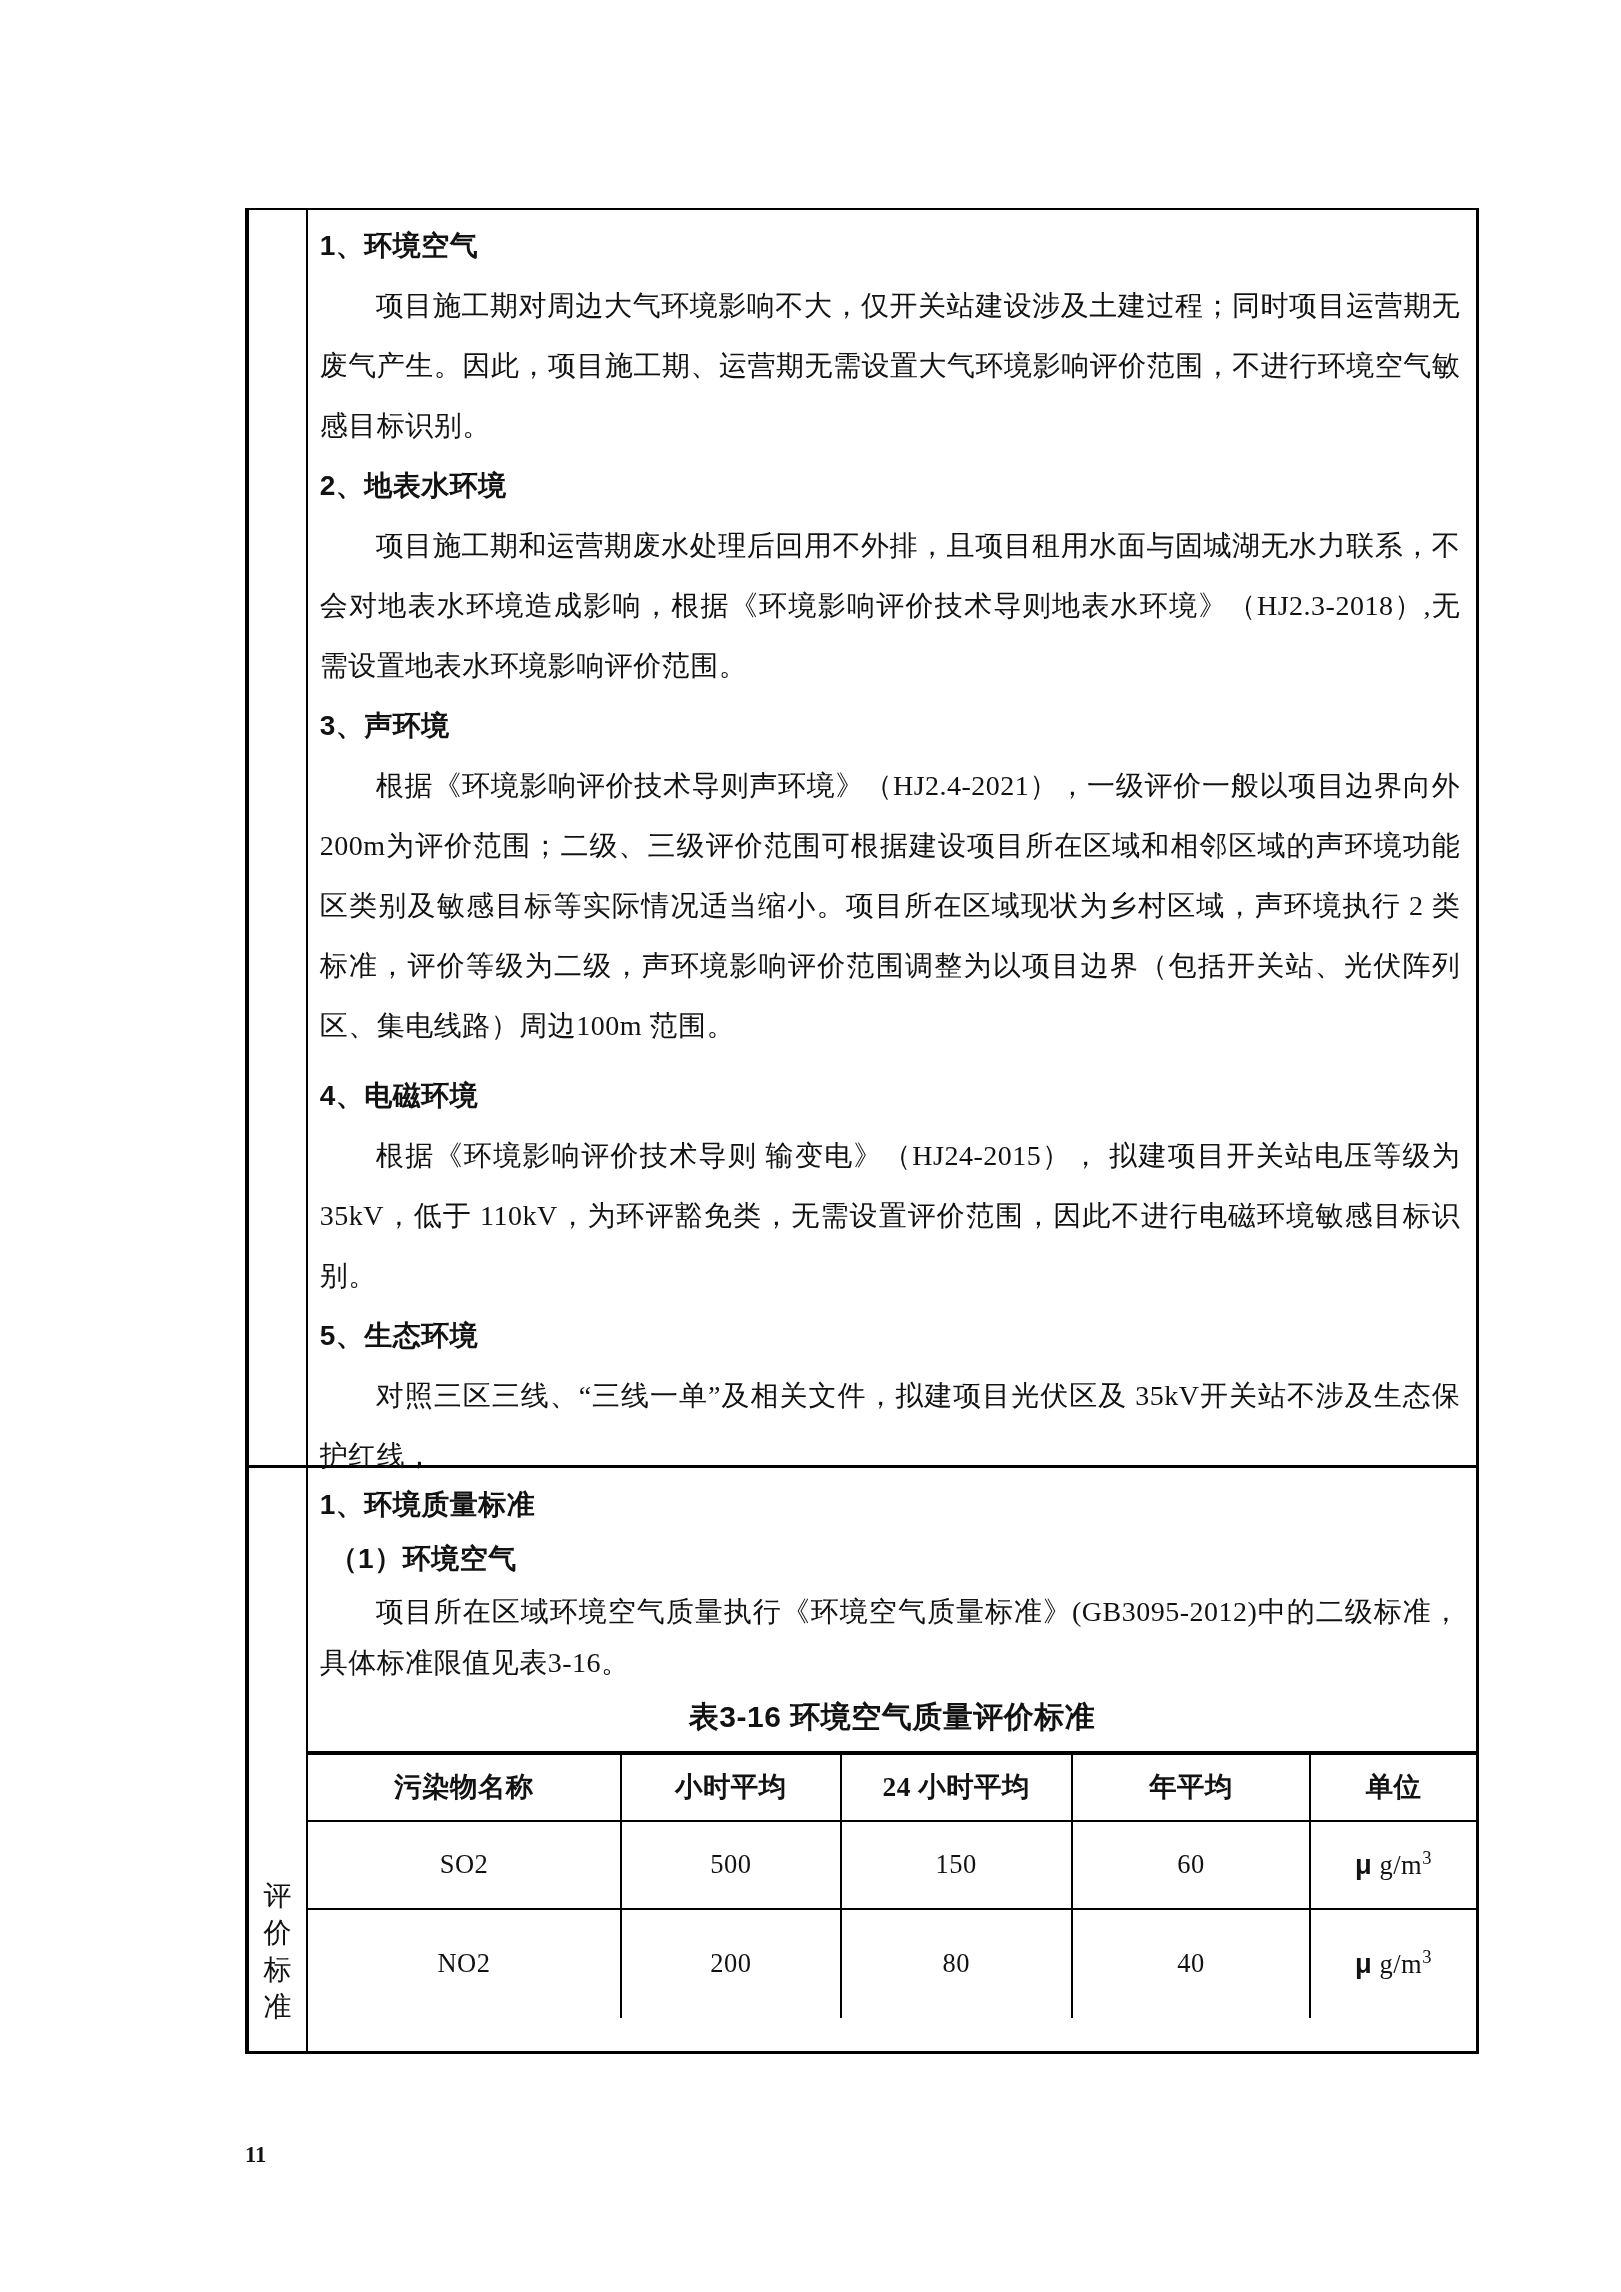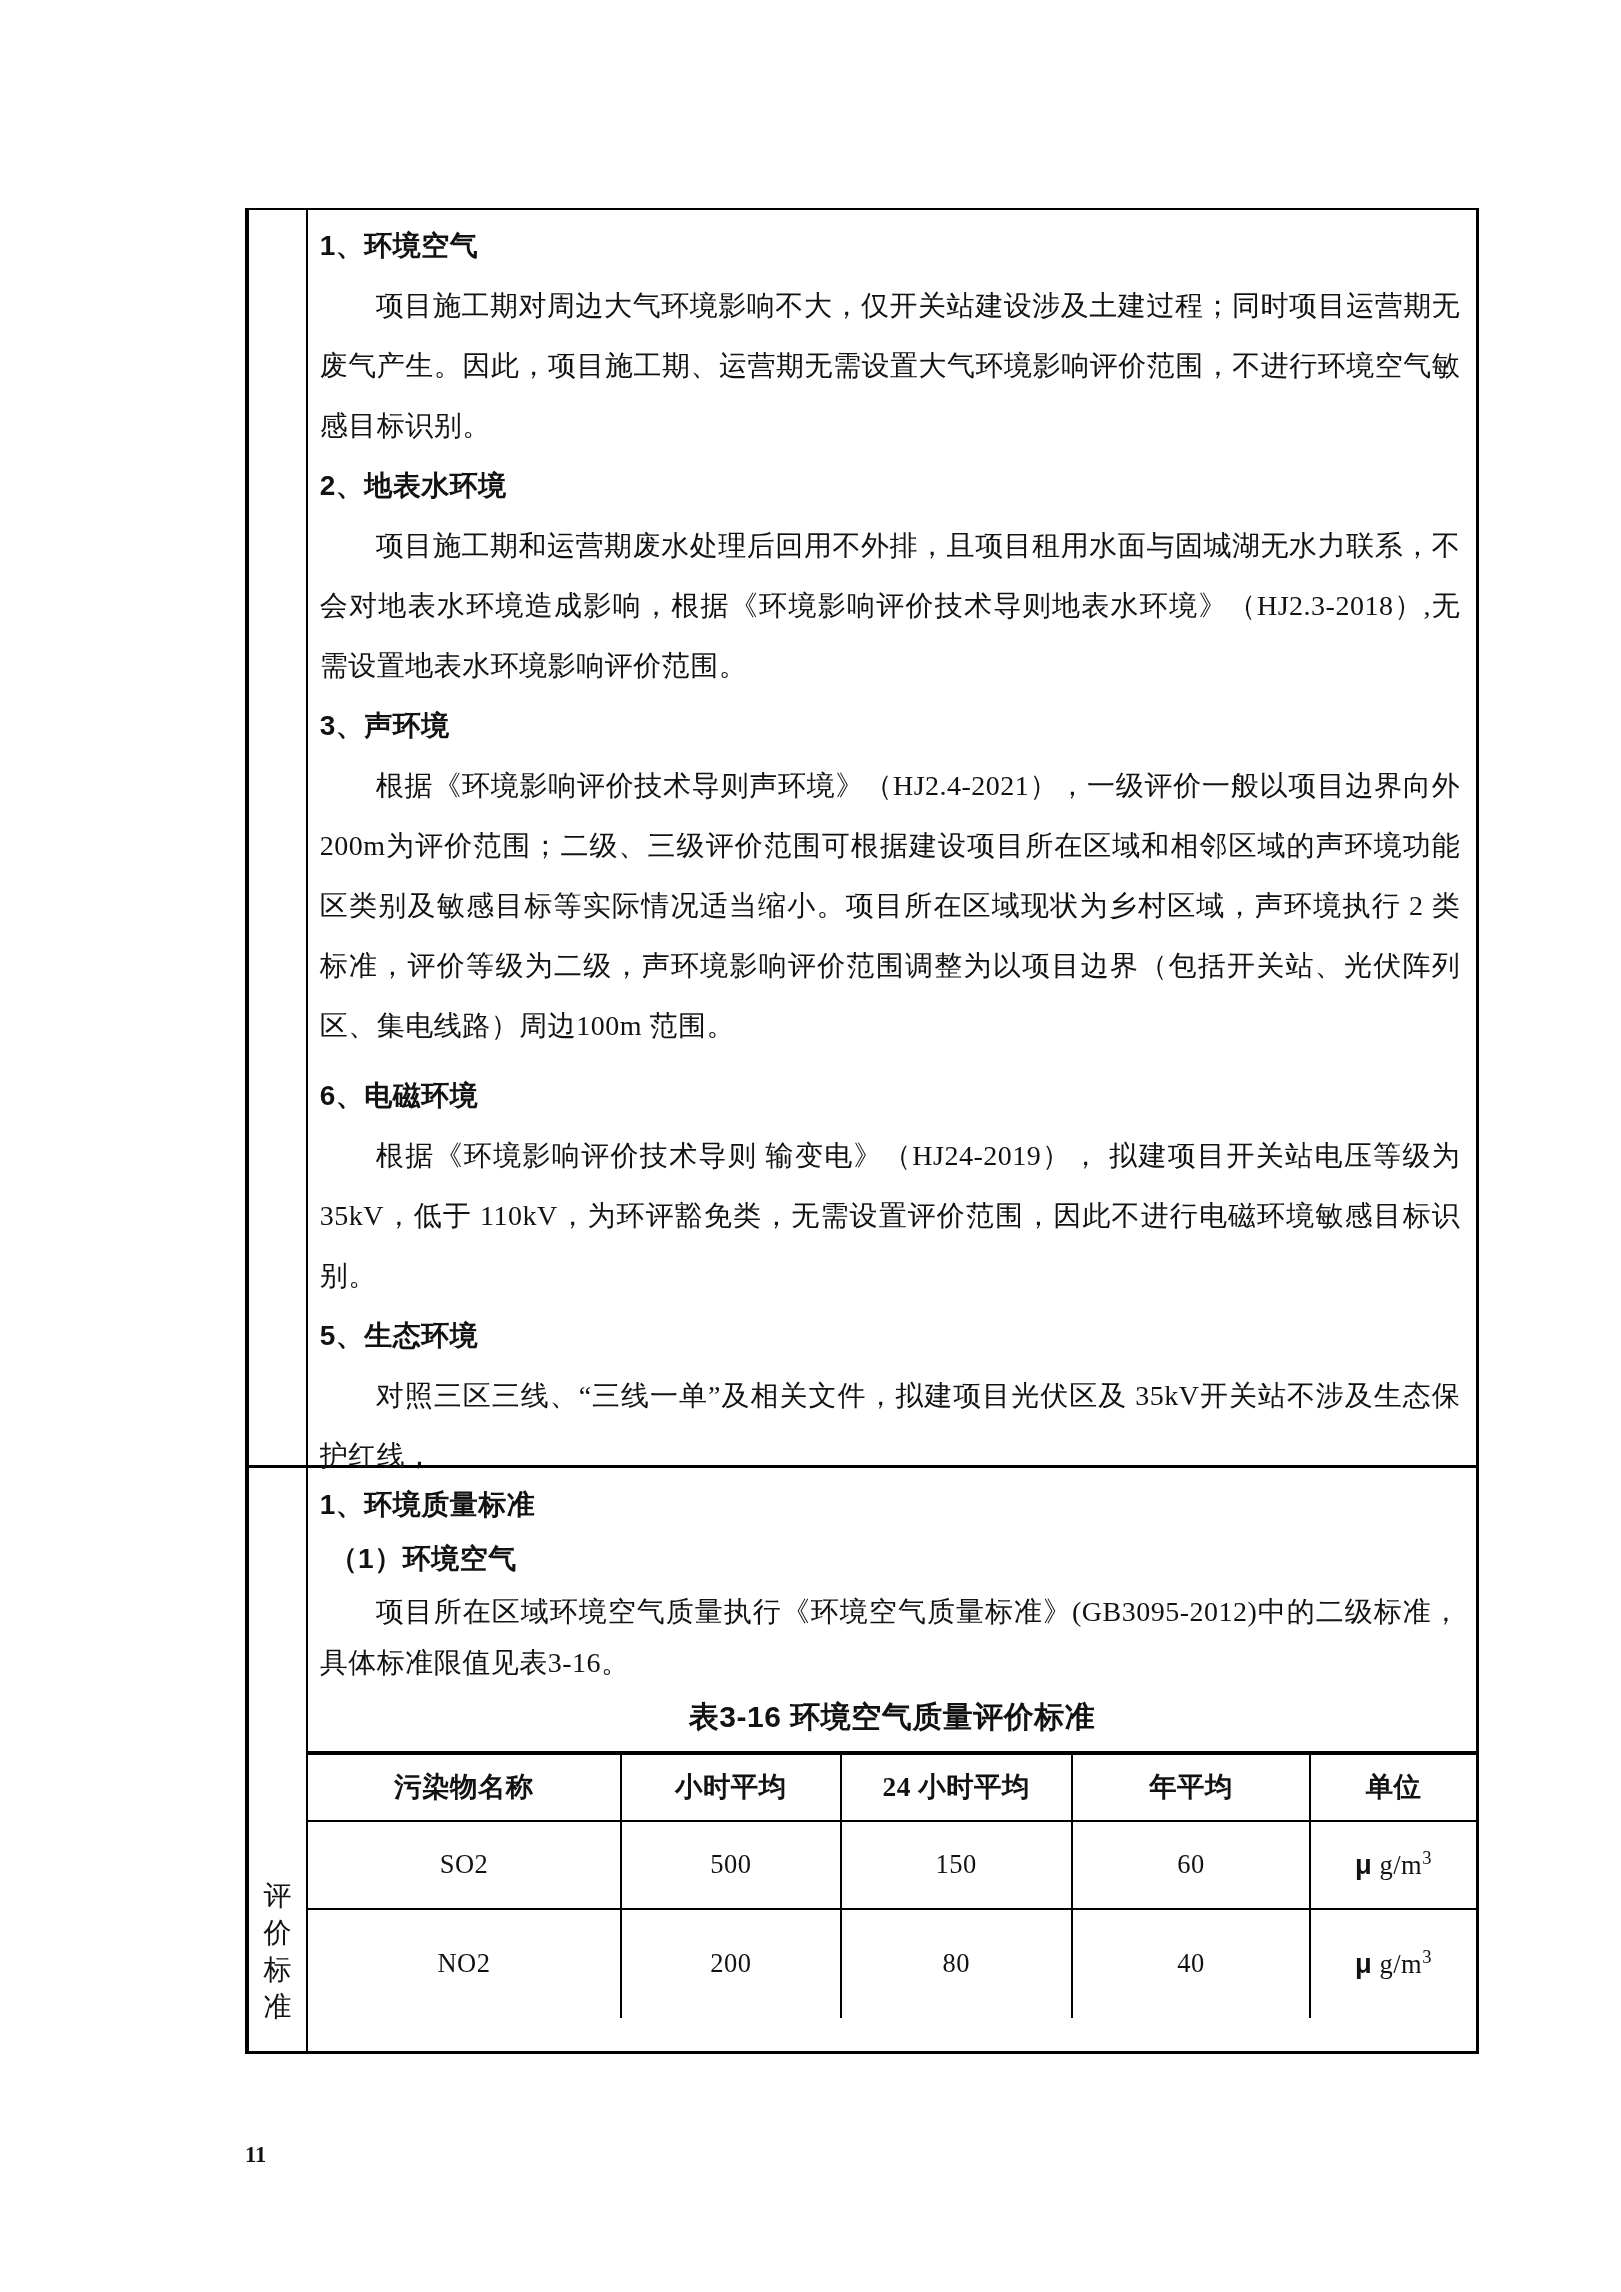--- a/index.html
+++ b/index.html
@@ -151,22 +151,22 @@
           <h3 class="sec-heading">2、地表水环境</h3>
           <p class="sec-text">项目施工期和运营期废水处理后回用不外排，且项目租用水面与固城湖无水力联系，不会对地表水环境造成影响，根据《环境影响评价技术导则地表水环境》（HJ2.3-2018）,无需设置地表水环境影响评价范围。</p>
         </div>
 
         <div>
           <h3 class="sec-heading">3、声环境</h3>
           <p class="sec-text">根据《环境影响评价技术导则声环境》（HJ2.4-2021），一级评价一般以项目边界向外 200m为评价范围；二级、三级评价范围可根据建设项目所在区域和相邻区域的声环境功能区类别及敏感目标等实际情况适当缩小。项目所在区域现状为乡村区域，声环境执行 2 类标准，评价等级为二级，声环境影响评价范围调整为以项目边界（包括开关站、光伏阵列区、集电线路）周边100m 范围。</p>
         </div>
 
         <div>
-          <h3 class="sec-heading gap">6、电磁环境</h3>
-          <p class="sec-text">根据《环境影响评价技术导则 输变电》（HJ24-2019）， 拟建项目开关站电压等级为35kV，低于 110kV，为环评豁免类，无需设置评价范围，因此不进行电磁环境敏感目标识别。</p>
+          <h3 class="sec-heading gap">4、电磁环境</h3>
+          <p class="sec-text">根据《环境影响评价技术导则 输变电》（HJ24-2015）， 拟建项目开关站电压等级为35kV，低于 110kV，为环评豁免类，无需设置评价范围，因此不进行电磁环境敏感目标识别。</p>
         </div>
 
         <div>
           <h3 class="sec-heading">5、生态环境</h3>
           <p class="sec-text">对照三区三线、“三线一单”及相关文件，拟建项目光伏区及 35kV开关站不涉及生态保护红线，</p>
         </div>
 
       </div>
     </div>
 

